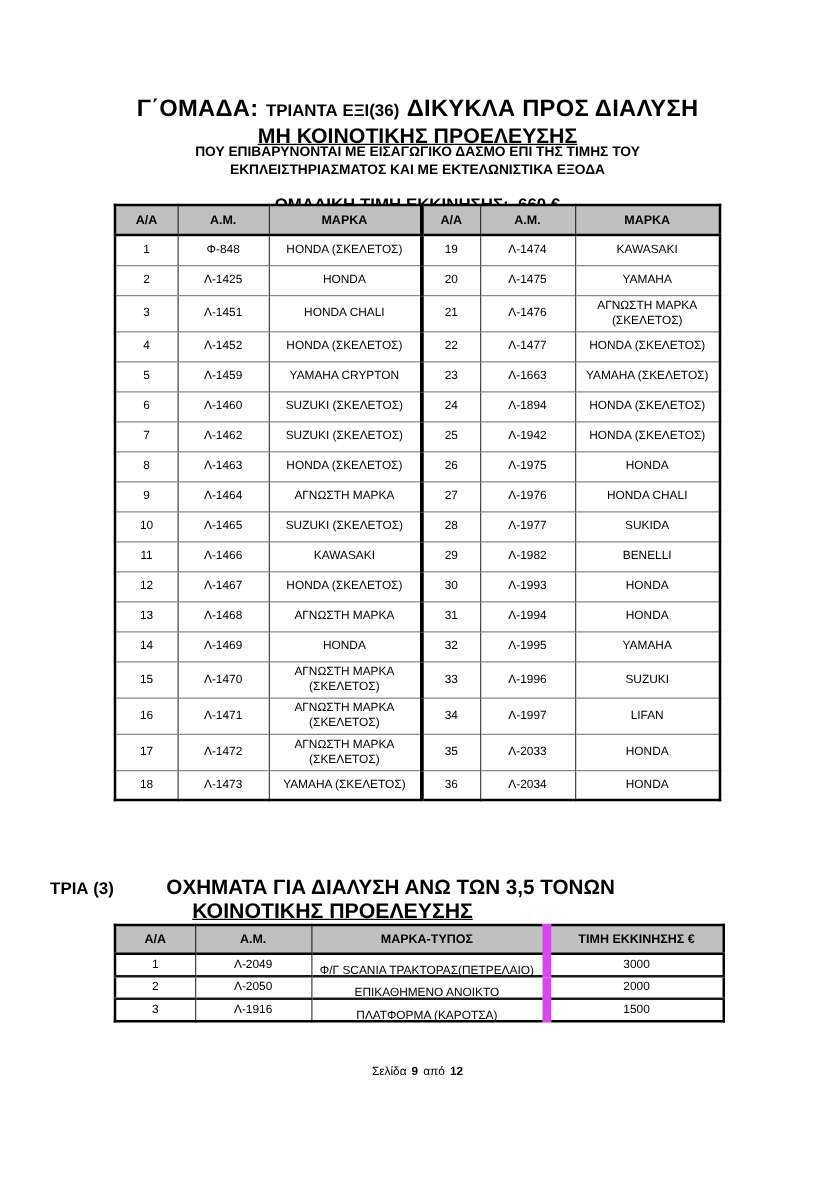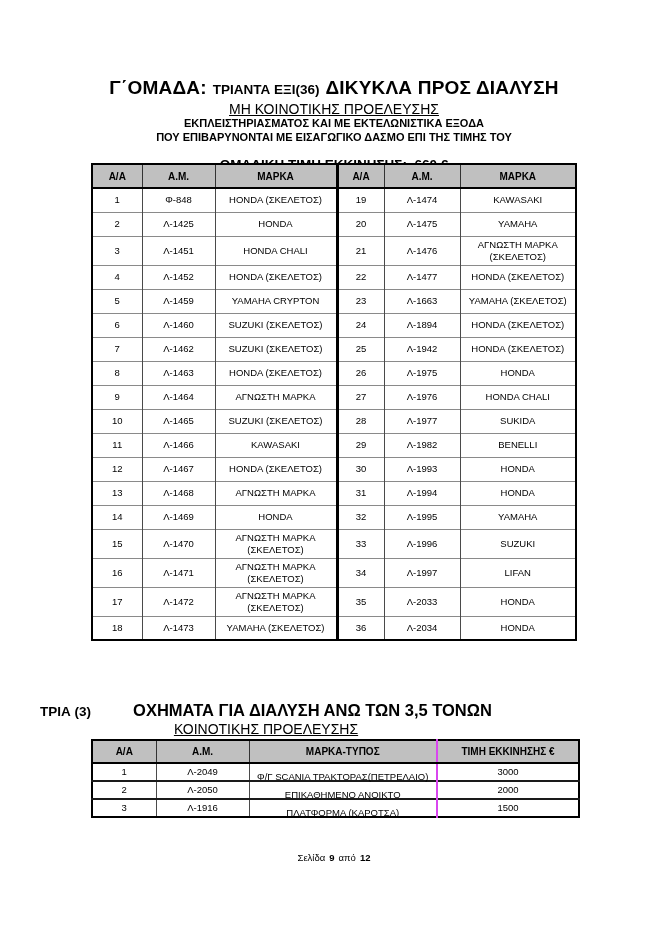--- a/index.html
+++ b/index.html
@@ -6,21 +6,21 @@
   .doc {
     position:relative; width:668px; height:945px; background:#ffffff;
     margin:0 auto; overflow:hidden; color:#000;
     font-family:"Liberation Sans","DejaVu Sans",sans-serif;
   }
   
   .hdr1 { position:absolute; top:76px; left:0; width:668px; text-align:center; }
   .title1 { display:flex; justify-content:center; align-items:baseline; gap:6px; font-weight:bold; line-height:23px; }
   .t-big  { font-size:19px; letter-spacing:0.2px; }
   .t-mid  { font-size:13.5px; }
-  .subtitle { font-size:14px; font-weight:normal; text-decoration:underline; margin-top:1px; line-height:15px; }
+  .subtitle { font-size:17px; font-weight:bold; text-decoration:underline; margin-top:1px; line-height:15px; }
   .note  { font-size:11px; font-weight:bold; line-height:13.5px; }
   .price { font-size:13.5px; font-weight:bold; margin-top:13px; white-space:pre; line-height:16px; }
   
   table { border-collapse:collapse; table-layout:fixed; }
   .t1 {
     position:absolute; top:163px; left:91px; width:484px;
     border:2px solid #000; font-size:9.5px;
   }
   .t1 th {
     background:#c0c0c0; font-size:10px; font-weight:bold; height:20px;
@@ -38,21 +38,21 @@
   }
   .t2 th {
     background:#c0c0c0; font-size:10px; font-weight:bold; height:19px;
     border-left:1px solid #333; border-bottom:2px solid #000; padding:1px 2px; text-align:center;
   }
   .t2 td {
     border-left:1px solid #4a4a4a; border-top:2px solid #1a1a1a;
     padding:2px 3px; text-align:center; vertical-align:top; line-height:12px;
   }
   .t2 tbody tr { height:18px; }
-  .t2 td.pricecol, .t2 th.pricecol { border-left:2px solid #d946ef; }
+  .t2 td.pricecol, .t2 th.pricecol { border-left:7px solid #d946ef; }
   .t2 .shift { position:relative; top:5px; display:inline-block; }
   
   .hdr2 { position:absolute; top:701px; left:0; width:532px; text-align:center; }
   .title2 { display:flex; justify-content:center; align-items:baseline; gap:6px; font-weight:bold; line-height:19px; }
   .t2-small { font-size:13.5px; }
   .t2-big   { font-size:16.5px;margin-left:36px; }
   
   .footer {
     position:absolute; top:852px; left:0; width:668px;
     display:flex; justify-content:center; align-items:baseline; gap:4px;
@@ -65,22 +65,22 @@
 
 <div class="doc">
 
   <div class="hdr1">
     <div class="title1">
       <span class="t-big">Γ΄ΟΜΑΔΑ:</span>
       <span class="t-mid">ΤΡΙΑΝΤΑ ΕΞΙ(36)</span>
       <span class="t-big">ΔΙΚΥΚΛΑ ΠΡΟΣ ΔΙΑΛΥΣΗ</span>
     </div>
     <div class="subtitle">ΜΗ ΚΟΙΝΟΤΙΚΗΣ ΠΡΟΕΛΕΥΣΗΣ</div>
+    <div class="note">ΠΟΥ ΕΠΙΒΑΡΥΝΟΝΤΑΙ ΜΕ ΕΙΣΑΓΩΓΙΚΟ ΔΑΣΜΟ ΕΠΙ ΤΗΣ ΤΙΜΗΣ ΤΟΥ</div>
     <div class="note">ΕΚΠΛΕΙΣΤΗΡΙΑΣΜΑΤΟΣ ΚΑΙ ΜΕ ΕΚΤΕΛΩΝΙΣΤΙΚΑ ΕΞΟΔΑ</div>
-    <div class="note">ΠΟΥ ΕΠΙΒΑΡΥΝΟΝΤΑΙ ΜΕ ΕΙΣΑΓΩΓΙΚΟ ΔΑΣΜΟ ΕΠΙ ΤΗΣ ΤΙΜΗΣ ΤΟΥ</div>
     <div class="price">ΟΜΑΔΙΚΗ ΤΙΜΗ ΕΚΚΙΝΗΣΗΣ:  660 €</div>
   </div>
 
   <table class="t1">
     <colgroup>
       <col style="width:50px">
         <col style="width:73px">
         <col style="width:122px">
       <col style="width:47px">
         <col style="width:76px">

